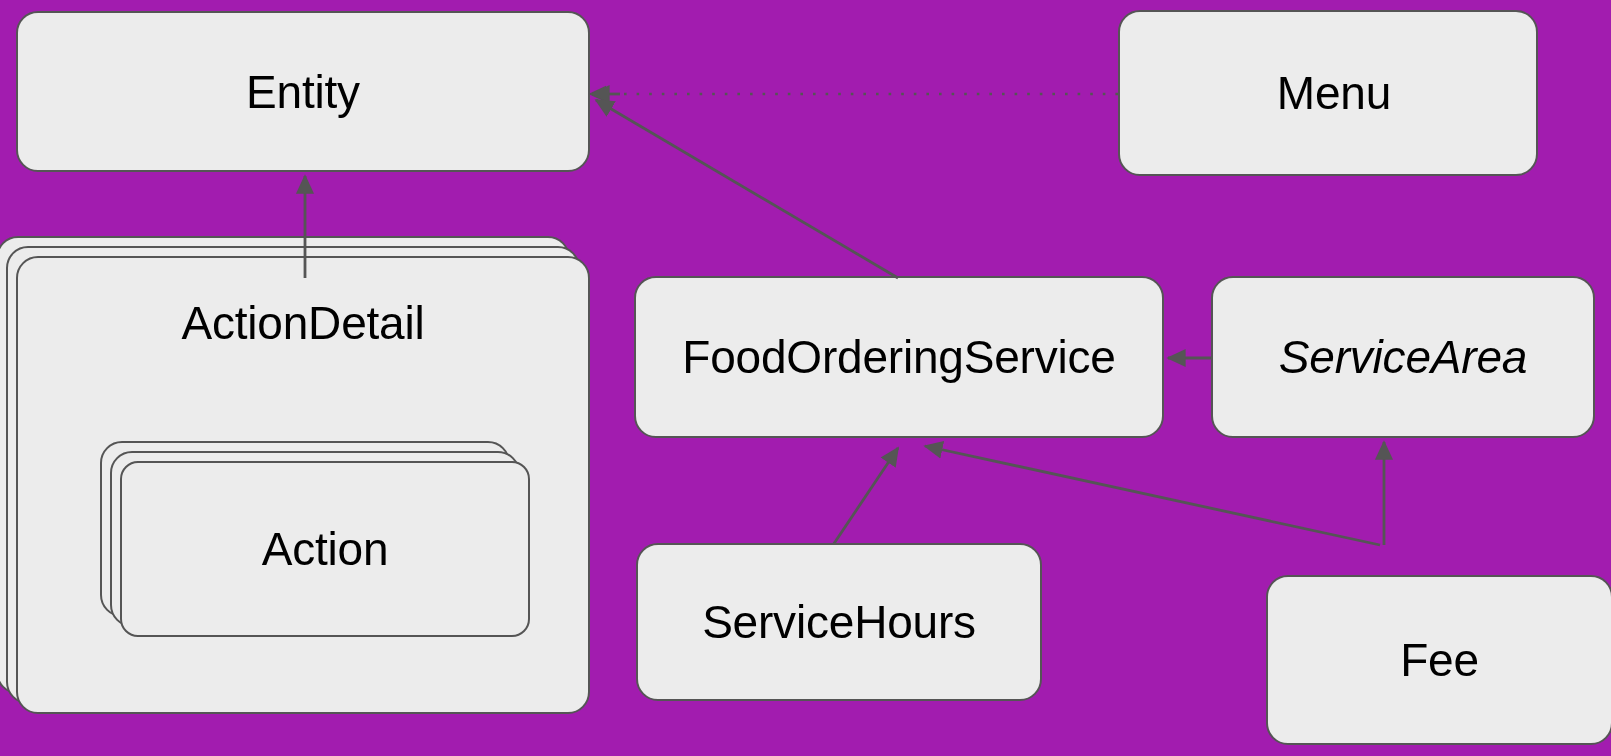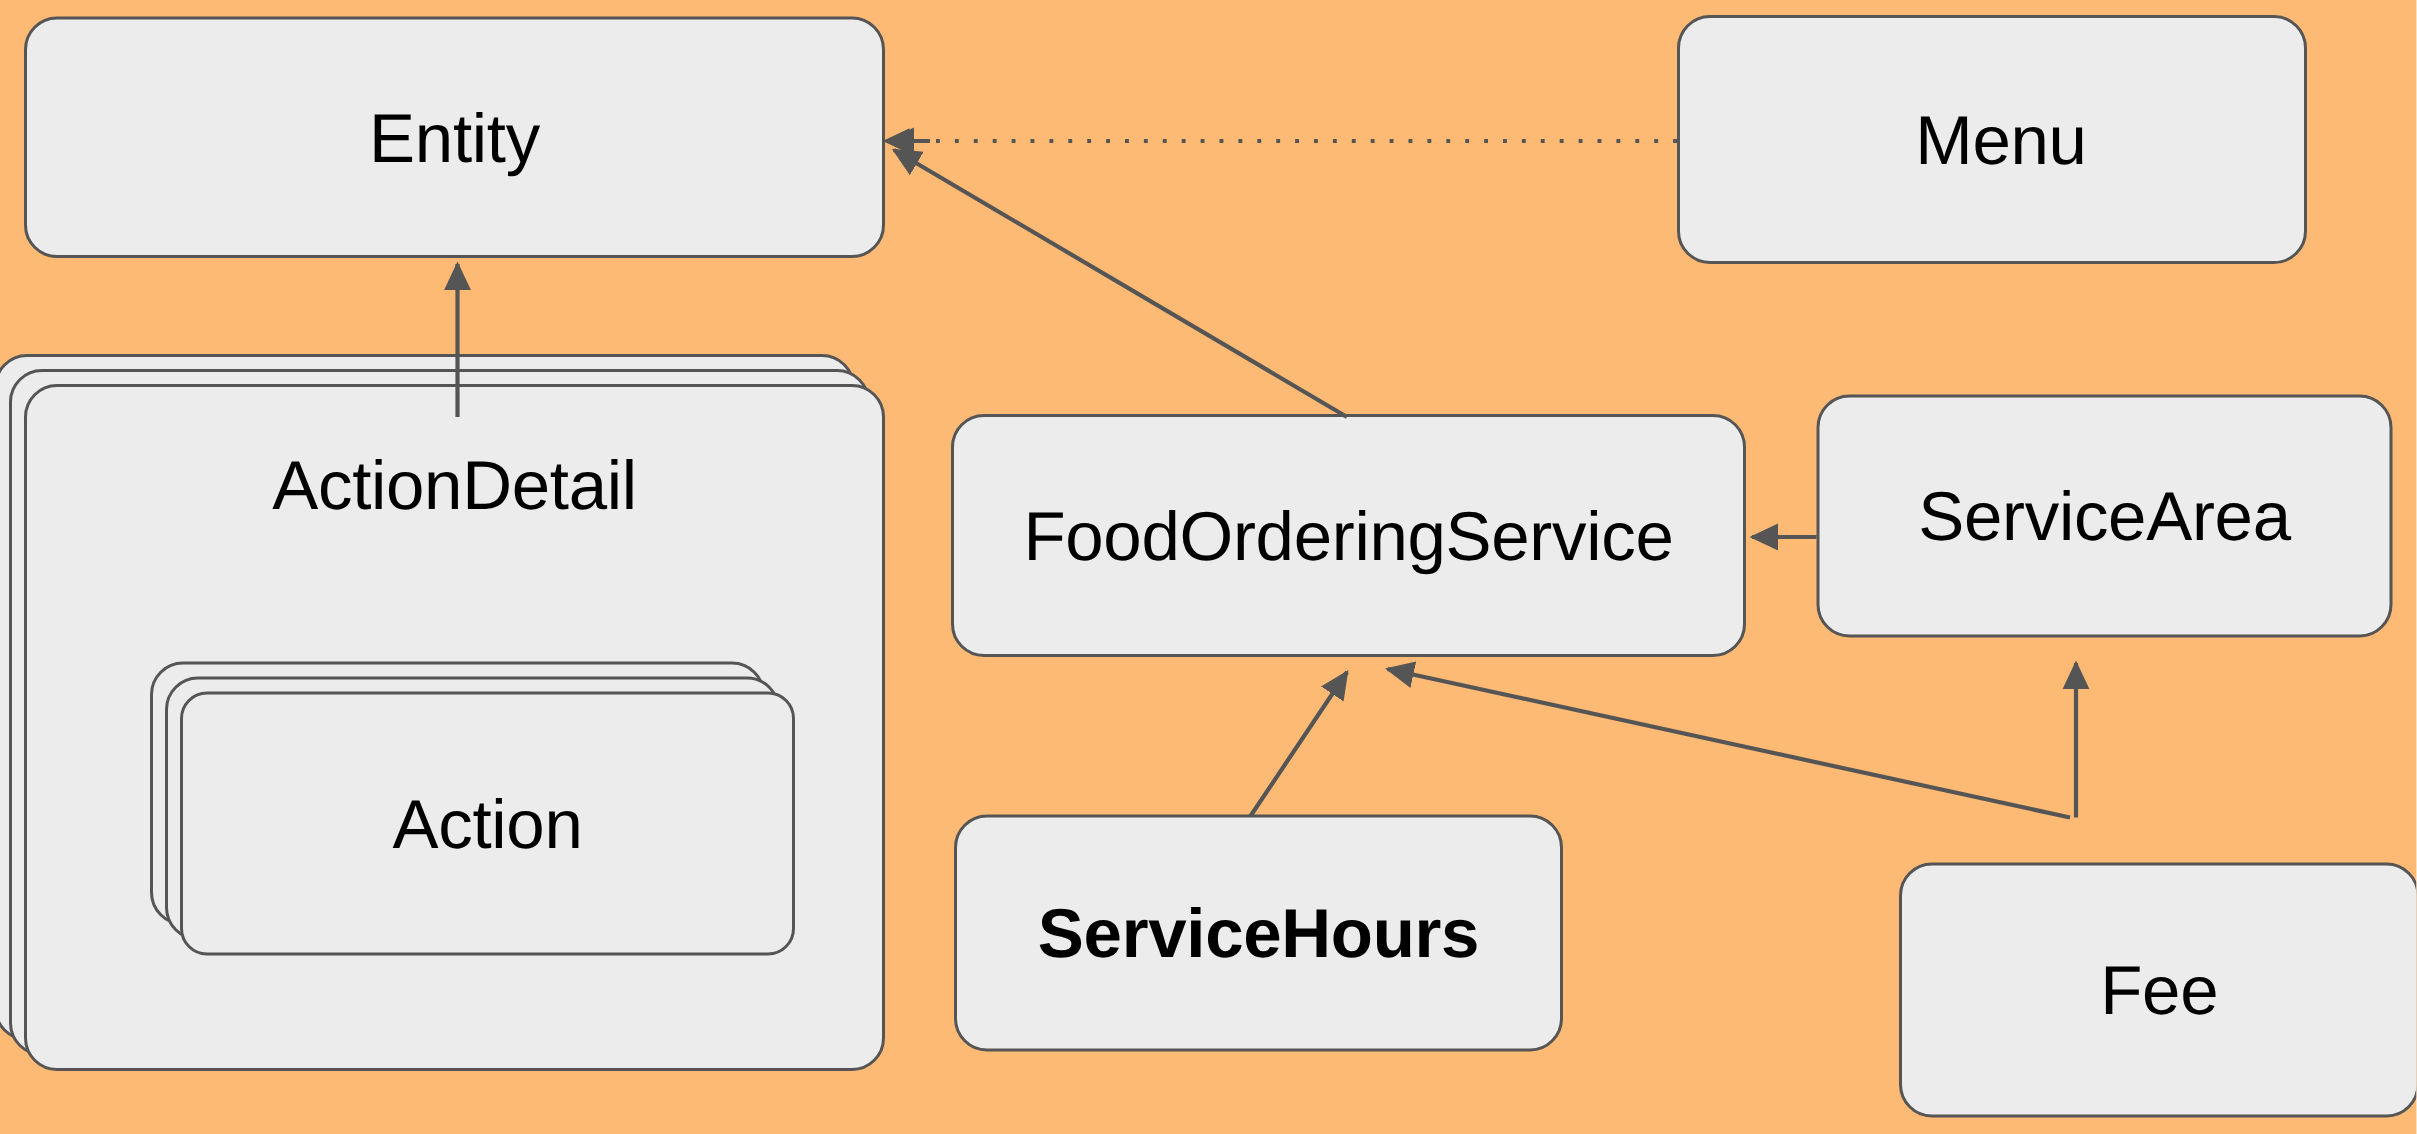--- a/index.html
+++ b/index.html
@@ -4,21 +4,21 @@
 <style>
   html, body {
     margin: 0;
     padding: 0;
     background: #ffffff;
   }
   #canvas {
     position: relative;
     width: 1611px;
     height: 756px;
-    background: #fdba74;
+    background: #a21caf;
     font-family: "Liberation Sans", sans-serif;
     overflow: hidden;
   }
   .node {
     position: absolute;
     box-sizing: border-box;
     background: #ececec;
     border: 2px solid #555555;
     border-radius: 22px;
     display: flex;
@@ -78,24 +78,24 @@
       <div class="ghost" style="left: 110px; top: 451px; width: 410px; height: 176px; z-index: 6;"></div>
       <div class="node" style="left: 120px; top: 461px; width: 410px; height: 176px; z-index: 7; border-radius: 18px;">
         <span class="node-label">Action</span>
       </div>
       <div class="node" style="left: 1118px; top: 10px; width: 420px; height: 166px; z-index: 7; padding-left: 12px;">
         <span class="node-label">Menu</span>
       </div>
       <div class="node" style="left: 634px; top: 276px; width: 530px; height: 162px; z-index: 8;">
         <span class="node-label">FoodOrderingService</span>
       </div>
-      <div class="node" style="left: 1211px; top: 263px; width: 384px; height: 162px; z-index: 9;">
+      <div class="node" style="left: 1211px; top: 276px; width: 384px; height: 162px; z-index: 9; font-style: italic;">
         <span class="node-label">ServiceArea</span>
       </div>
-      <div class="node" style="left: 636px; top: 543px; width: 406px; height: 158px; z-index: 10; font-weight: bold;">
+      <div class="node" style="left: 636px; top: 543px; width: 406px; height: 158px; z-index: 10;">
         <span class="node-label">ServiceHours</span>
       </div>
       <div class="node" style="left: 1266px; top: 543px; width: 347px; height: 170px; z-index: 11; margin-top: 32px;">
         <span class="node-label">Fee</span>
       </div>
     </div>
 
   <svg class="edges" viewBox="0 0 1611 756" xmlns="http://www.w3.org/2000/svg">
     <defs>
       <marker id="arrowFilled" viewBox="0 0 12 12" refX="10.5" refY="6" markerWidth="7.2" markerHeight="7.2" orient="auto-start-reverse" markerUnits="strokeWidth">

